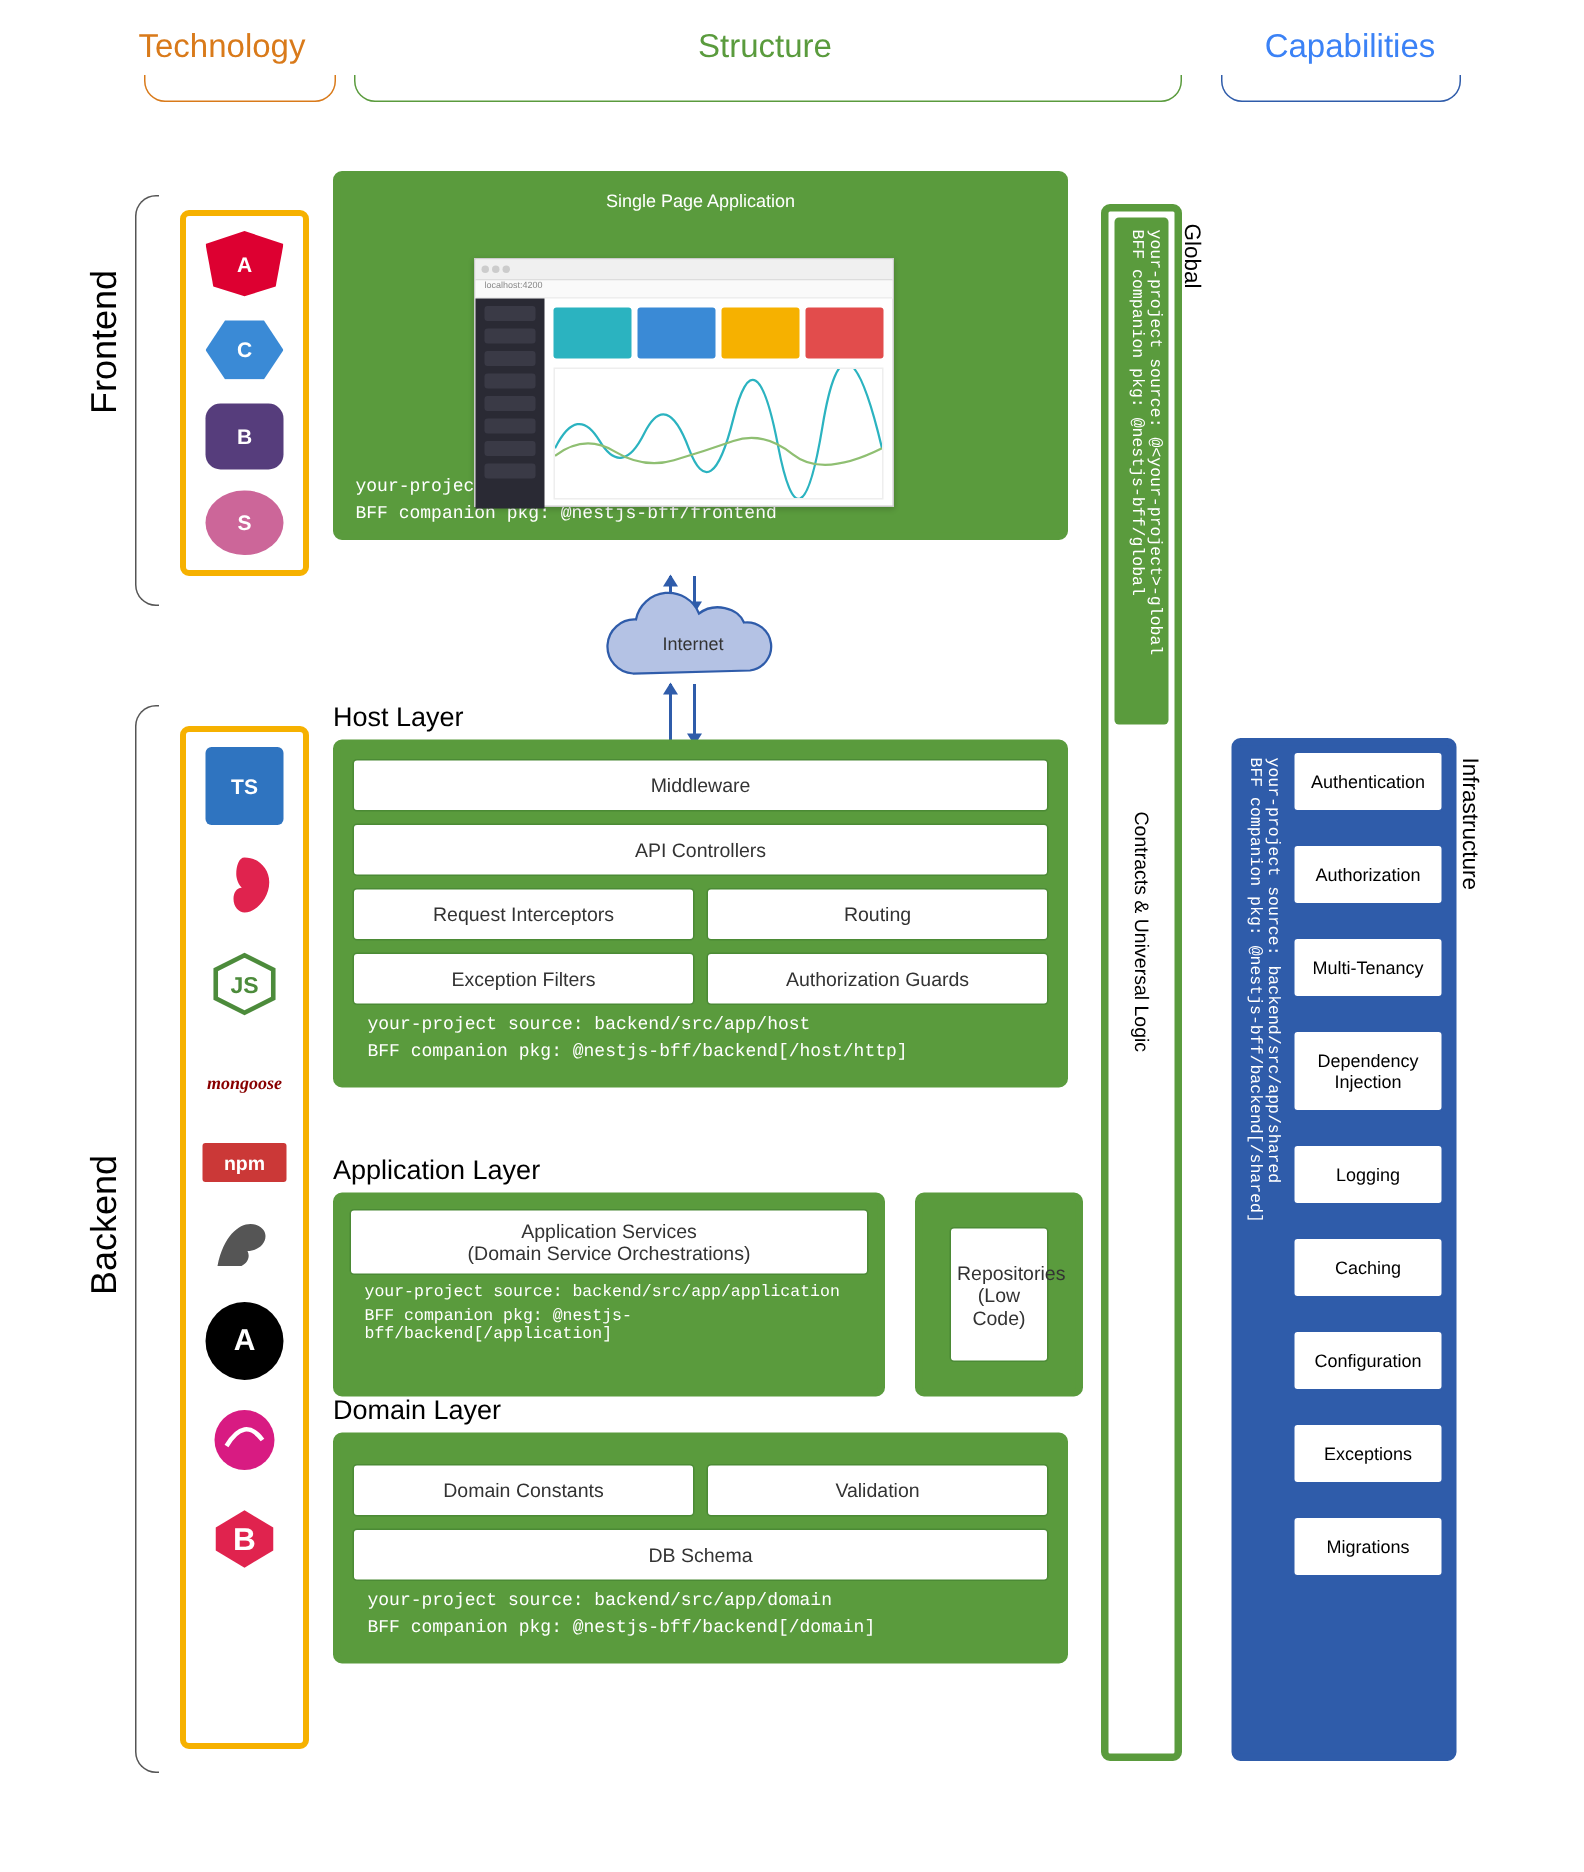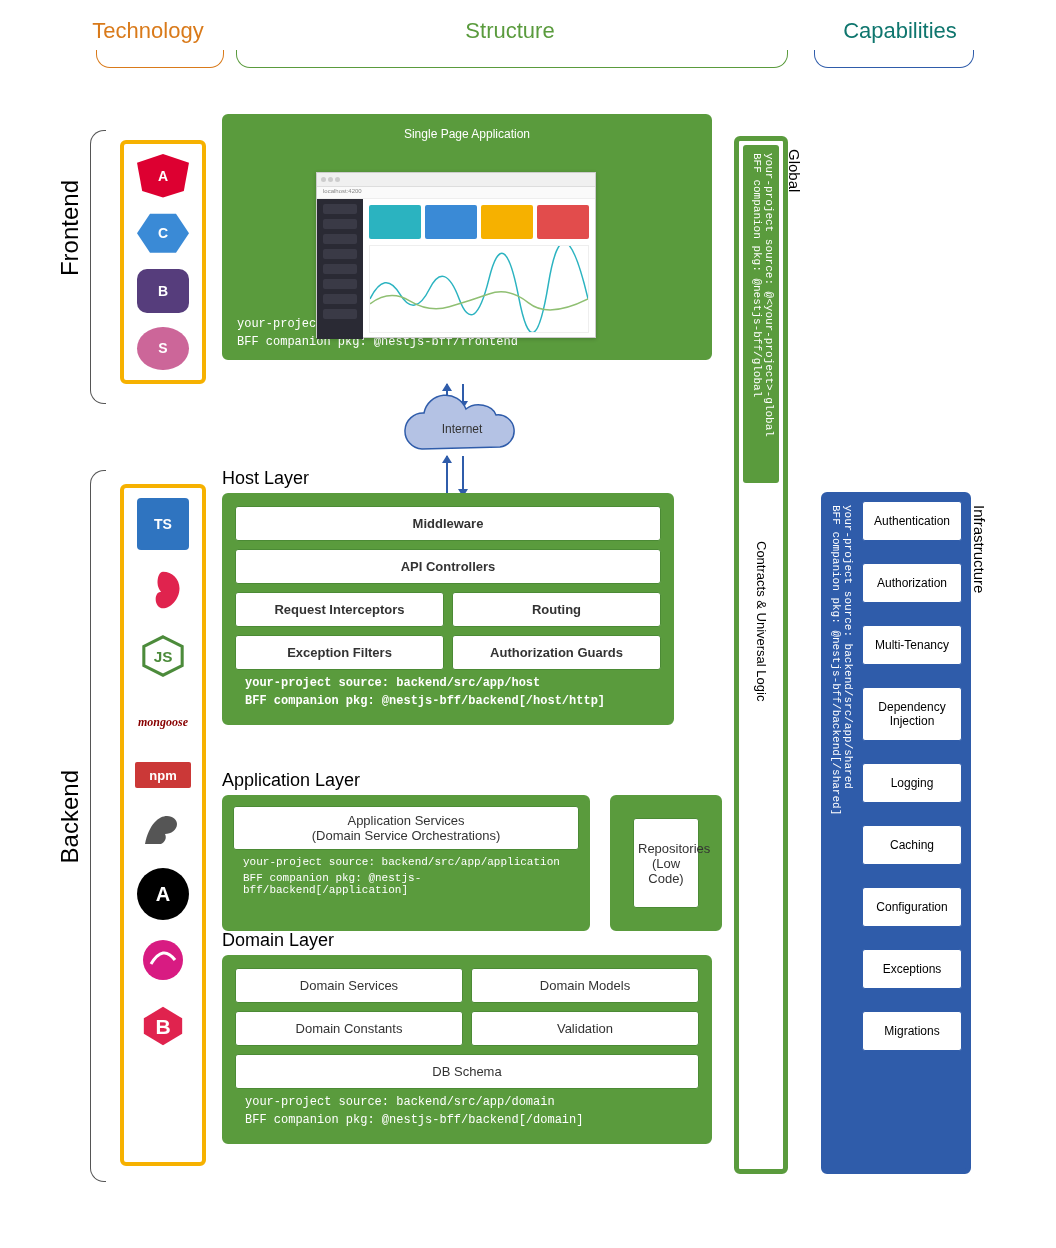--- a/index.html
+++ b/index.html
@@ -58,21 +58,21 @@
   </style>
 </head>
 <body>
 
 <div class="col-header" style="left:68px; width:160px; color:#d97a1a;">Technology</div>
 <div class="brace-top" style="left:96px; width:128px; color:#d97a1a;"></div>
 
 <div class="col-header" style="left:250px; width:520px; color:#5a9b3d;">Structure</div>
 <div class="brace-top" style="left:236px; width:552px; color:#5a9b3d;"></div>
 
-<div class="col-header" style="left:800px; width:200px; color:#0f766e;">Capabilities</div>
+<div class="col-header" style="left:800px; width:200px; color:#3b82f6;">Capabilities</div>
 <div class="brace-top" style="left:814px; width:160px; color:#2f5caa;"></div>
 
 <div class="vlabel" style="top:180px; left:56px;">Frontend</div>
 <div class="vbrace" style="top:130px; left:90px; height:274px;"></div>
 
 <div class="vlabel" style="top:770px; left:56px;">Backend</div>
 <div class="vbrace" style="top:470px; left:90px; height:712px;"></div>
 
 <div class="tech-box" style="top:140px; height:244px;">
   <div class="tech-icon" style="background:#dd0031; clip-path:polygon(50% 0,100% 20%,90% 85%,50% 100%,10% 85%,0 20%);">A</div>
@@ -165,21 +165,21 @@
   <svg class="cloud" viewBox="0 0 140 70">
       <path fill="#b4c2e4" stroke="#2f5caa" stroke-width="1.5" d="M30 55 a18 18 0 0 1 2-36 a22 22 0 0 1 42-4 a18 14 0 0 1 30 6 a16 16 0 0 1 4 32 z"></path>
     </svg>
   <div style="position:absolute; top:28px; left:0; right:0; text-align:center; font-size:12px; color:#333;">Internet</div>
 </div>
 <div class="arrow up" style="left:446px; top:456px; height:40px;"></div>
 <div class="arrow" style="left:462px; top:456px; height:40px;"></div>
 
 <div style="position:absolute; left:222px; top:468px;">
   <div class="layer-title">Host Layer</div>
-  <div class="layer" style="width:452px; padding:8px;font-weight:bold;">
+  <div class="layer" style="width:490px; padding:8px;">
     <div class="chip">Middleware</div>
     <div style="height:8px;"></div>
     <div class="chip">API Controllers</div>
     <div style="height:8px;"></div>
     <div style="display:flex; gap:8px;">
       <div class="chip" style="flex:1">Request Interceptors</div>
       <div class="chip" style="flex:1">Routing</div>
     </div>
     <div style="height:8px;"></div>
     <div style="display:flex; gap:8px;">
@@ -207,24 +207,20 @@
         <div>Repositories</div>
         <div>(Low Code)</div>
       </div>
     </div>
   </div>
 </div>
 
 <div style="position:absolute; left:222px; top:930px;">
   <div class="layer-title">Domain Layer</div>
   <div class="layer" style="width:490px; padding:8px;">
-    <div style="display:flex; gap:8px;">
-      <div class="chip" style="flex:1">Domain Services</div>
-      <div class="chip" style="flex:1">Domain Models</div>
-    </div>
     <div style="height:8px;"></div>
     <div style="display:flex; gap:8px;">
       <div class="chip" style="flex:1">Domain Constants</div>
       <div class="chip" style="flex:1">Validation</div>
     </div>
     <div style="height:8px;"></div>
     <div class="chip">DB Schema</div>
     <div class="src-text">your-project source: backend/src/app/domain</div>
     <div class="src-text" style="padding-top:0">BFF companion pkg: @nestjs-bff/backend[/domain]</div>
   </div>

